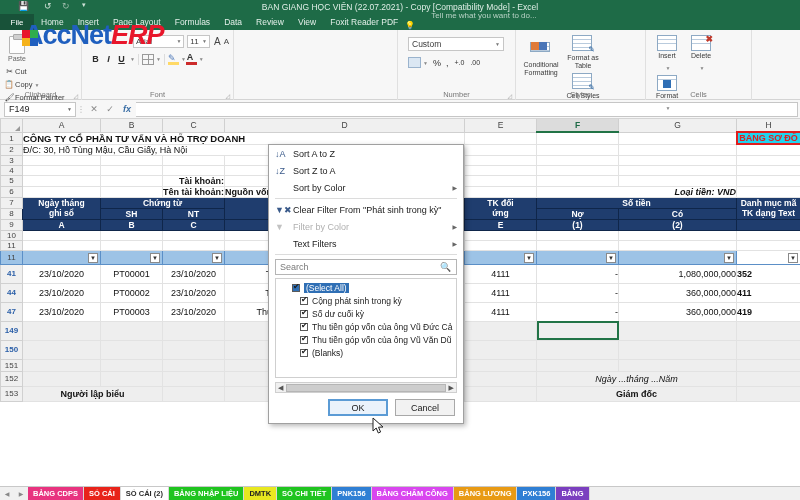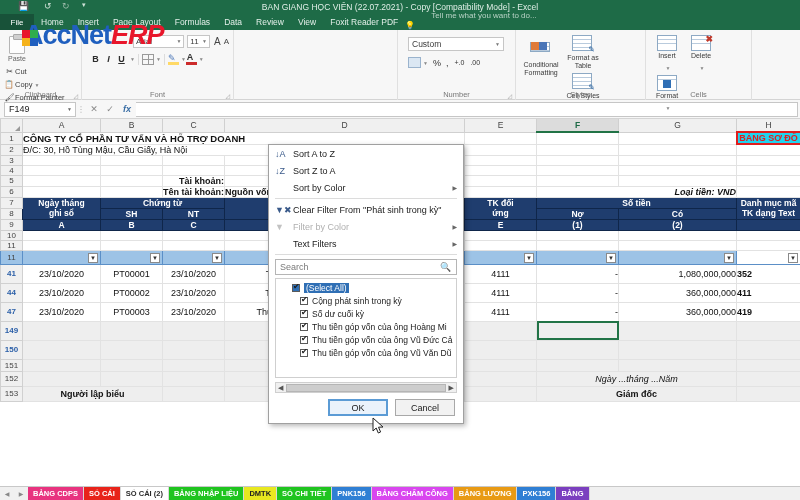--- a/index.html
+++ b/index.html
@@ -769,29 +769,29 @@
       <div class="fm-li indent">
         <span class="cb"></span>
         <span>Cộng phát sinh trong kỳ</span>
       </div>
       <div class="fm-li indent">
         <span class="cb"></span>
         <span>Số dư cuối kỳ</span>
       </div>
       <div class="fm-li indent">
         <span class="cb"></span>
-        <span>Thu tiền góp vốn của ông Hoàng Mi</span>
-      </div>
-      <div class="fm-li indent">
-        <span class="cb"></span>
         <span>Thu tiền góp vốn của ông Vũ Đức Cả</span>
       </div>
       <div class="fm-li indent">
         <span class="cb"></span>
         <span>Thu tiền góp vốn của ông Vũ Văn Dũ</span>
+      </div>
+      <div class="fm-li indent">
+        <span class="cb"></span>
+        <span>(Blanks)</span>
       </div>
     </div>
     <div class="fm-hscroll">
       <span>◀</span>
       <span class="thumb"></span>
       <span>▶</span>
     </div>
     <div class="fm-buttons">
       <div class="fm-btn primary">OK</div>
       <div class="fm-btn">Cancel</div>

